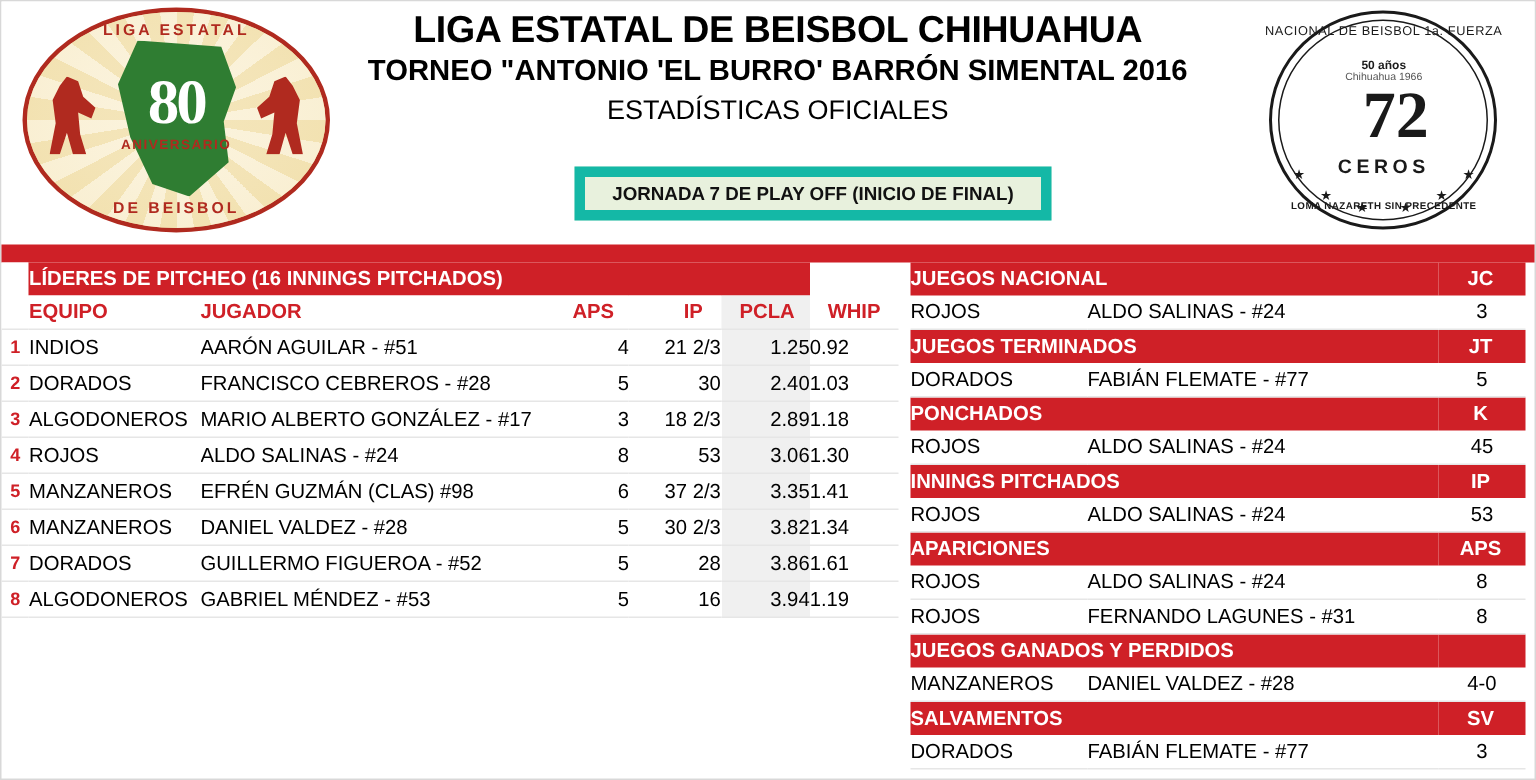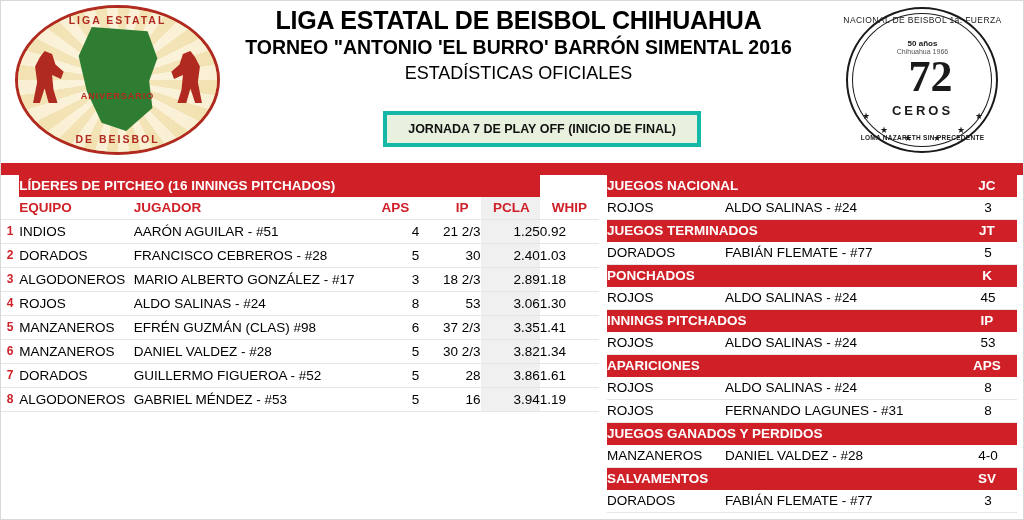--- a/index.html
+++ b/index.html
@@ -62,21 +62,21 @@
     line-height: 26px;
     font-weight: normal;
   }
   .jornada-box {
     position: absolute;
     left: 382px;
     top: 110px;
     width: 318px;
     height: 36px;
     background: #e8f1dd;
-    border: 4px solid #14b8a6;
+    border: 7px solid #14b8a6;
     display: flex;
     align-items: center;
     justify-content: center;
     font-size: 12.5px;
     font-weight: bold;
     color: #111;
   }
 
   
   .red-bar {
@@ -346,20 +346,21 @@
 <div class="page">
 
   <div class="header">
 
     <div class="logo-left">
       <div class="oval">
         <div class="rays"></div>
       </div>
       <div class="topband">LIGA ESTATAL</div>
       <div class="state"></div>
+      <div class="num80">80</div>
       <div class="aniv">ANIVERSARIO</div>
       <div class="player l"></div>
       <div class="player r"></div>
       <div class="botband">DE BEISBOL</div>
     </div>
 
     <div class="title-block">
       <div class="title-main">LIGA ESTATAL DE BEISBOL CHIHUAHUA</div>
       <div class="title-sub">TORNEO "ANTONIO 'EL BURRO' BARRÓN SIMENTAL 2016</div>
       <div class="title-third">ESTADÍSTICAS OFICIALES</div>

